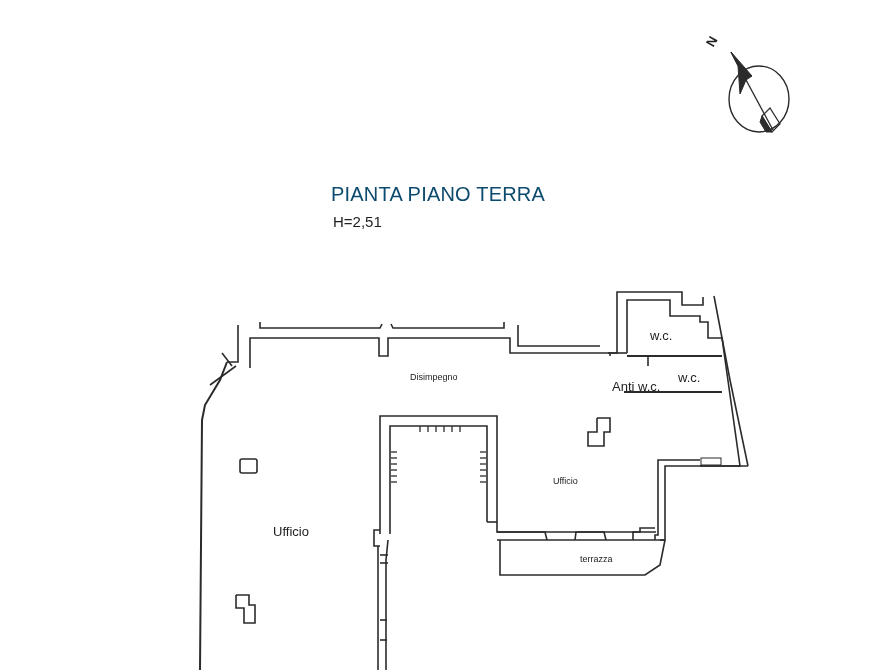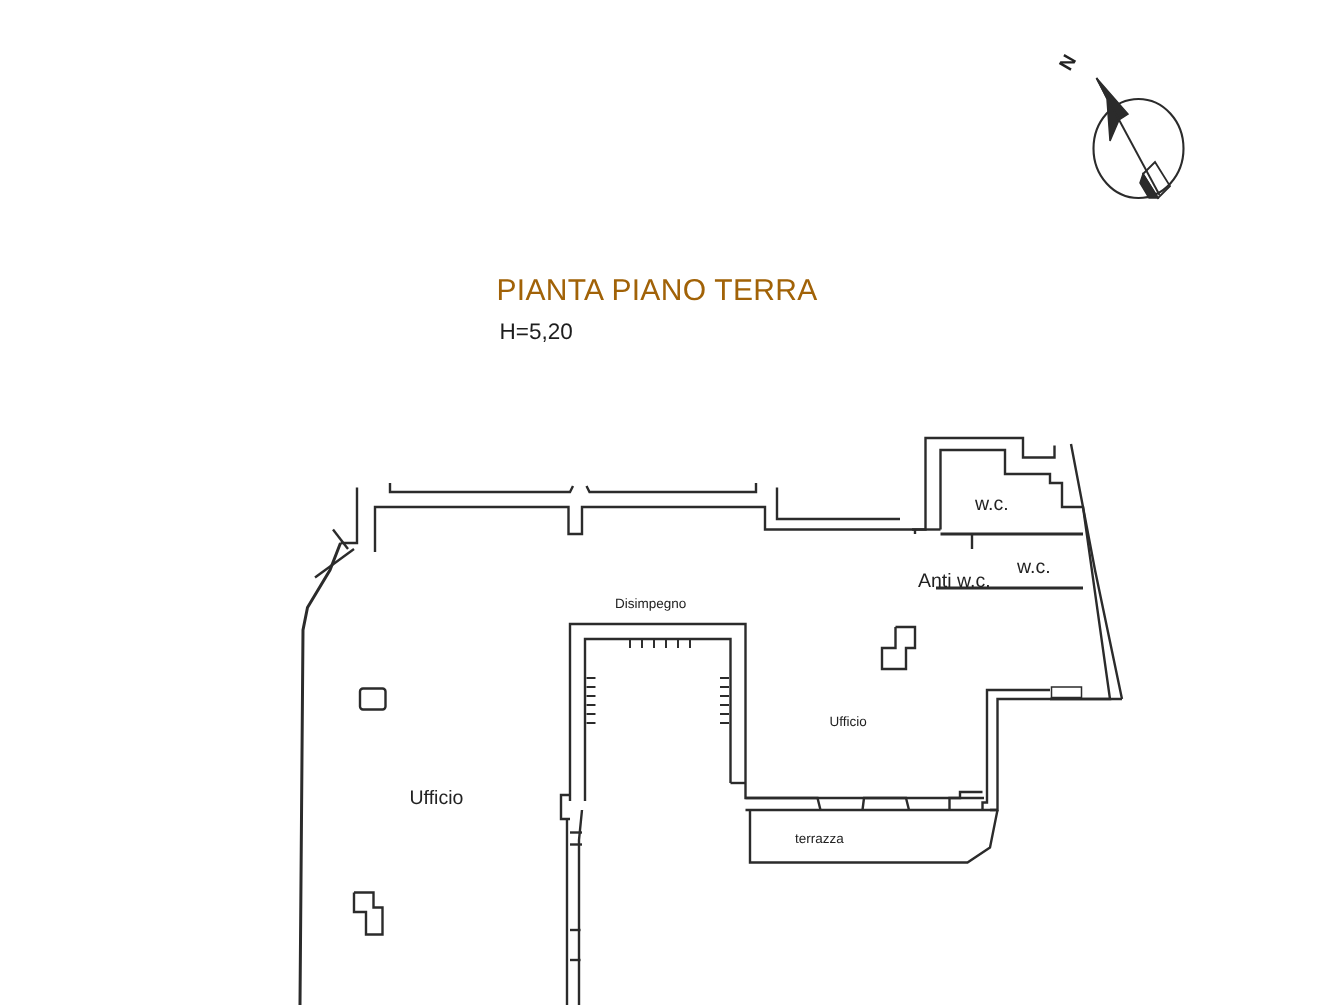--- a/index.html
+++ b/index.html
@@ -1,27 +1,27 @@
 <!DOCTYPE html>
 <html><head>
 <meta charset="utf-8">
 <style>
   html, body { margin: 0; padding: 0; background: #ffffff; }
   body { width: 893px; height: 670px; position: relative; overflow: hidden; font-family: "Liberation Sans", sans-serif; color: #1a1a1a; }
-  .title { position: absolute; left: 331px; top: 183px; font-size: 20px; letter-spacing: 0.2px; color: #a16207; }
+  .title { position: absolute; left: 331px; top: 183px; font-size: 20px; letter-spacing: 0.2px; color: #0c4a6e; }
   .subtitle { position: absolute; left: 333px; top: 213px; font-size: 15px; color: #1e1e1e; }
   .plan { position: absolute; left: 0; top: 0; }
   .lbl { position: absolute; font-size: 9px; color: #222; white-space: nowrap; }
   .lbl-sm { font-size: 13px; }
 </style>
 </head>
 <body>
 
 <div class="title">PIANTA PIANO TERRA</div>
-<div class="subtitle">H=5,20</div>
+<div class="subtitle">H=2,51</div>
 
 <svg class="plan" width="893" height="670" viewBox="0 0 893 670">
   <g fill="none" stroke="#2b2b2b" stroke-width="1.6" stroke-linejoin="miter">
 
     <g>
       <ellipse cx="759" cy="99" rx="30" ry="33" stroke-width="1.4"></ellipse>
       <polygon points="731,52 752,76 746,80 740,94 738,66" fill="#2b2b2b" stroke-width="1"></polygon>
       <line x1="731" y1="52" x2="773" y2="130" stroke-width="1.3"></line>
       <polygon points="762,116 770,108 780,124 772,132" fill="none" stroke-width="1.2"></polygon>
       <polygon points="762,116 772,132 766,132 760,122" fill="#2b2b2b" stroke-width="1"></polygon>
@@ -88,21 +88,21 @@
     <line x1="497" y1="540" x2="665" y2="540"></line>
 
     <polyline points="500,540 500,575 645,575 660,565 665,540"></polyline>
 
     <rect x="240" y="459" width="17" height="14" rx="2"></rect>
     <polyline points="236,595 249,595 249,605 255,605 255,623 244,623 244,608 236,608 236,595"></polyline>
     <polyline points="597,418 610,418 610,432 604,432 604,446 588,446 588,432 597,432 597,418"></polyline>
   </g>
 </svg>
 
-<div class="lbl" style="left:410px; top:397px;">Disimpegno</div>
+<div class="lbl" style="left:410px; top:372px;">Disimpegno</div>
 <div class="lbl lbl-sm" style="left:273px; top:524px;">Ufficio</div>
 <div class="lbl" style="left:553px; top:476px;">Ufficio</div>
 <div class="lbl lbl-sm" style="left:650px; top:328px;">w.c.</div>
 <div class="lbl lbl-sm" style="left:612px; top:379px;">Anti w.c.</div>
 <div class="lbl lbl-sm" style="left:678px; top:370px;">w.c.</div>
-<div class="lbl" style="left:530px; top:554px;">terrazza</div>
+<div class="lbl" style="left:580px; top:554px;">terrazza</div>
 
 <div class="lbl" style="left:707px; top:34px; font-size:13px; font-weight:bold; transform:rotate(-60deg);">N</div>
 
 </body></html>

